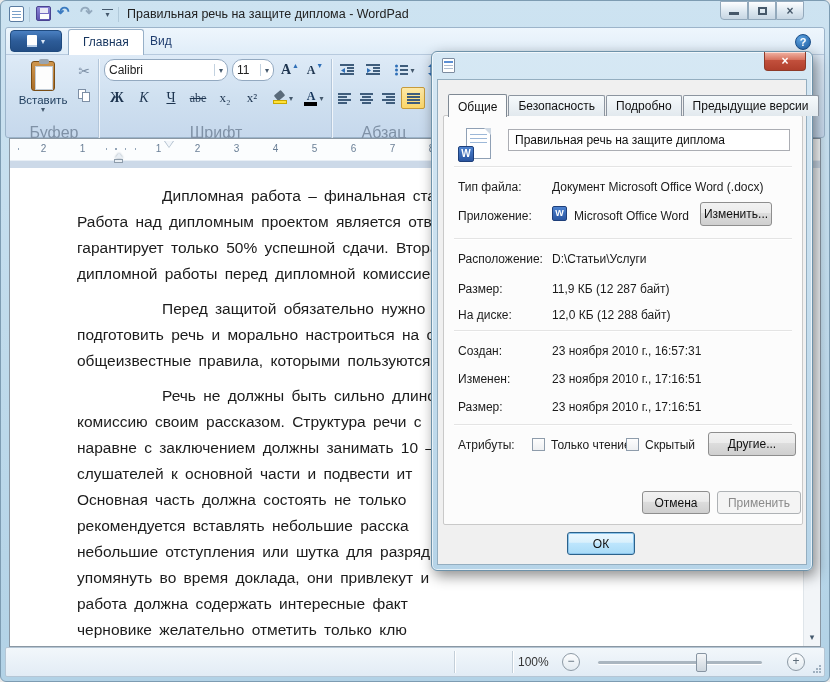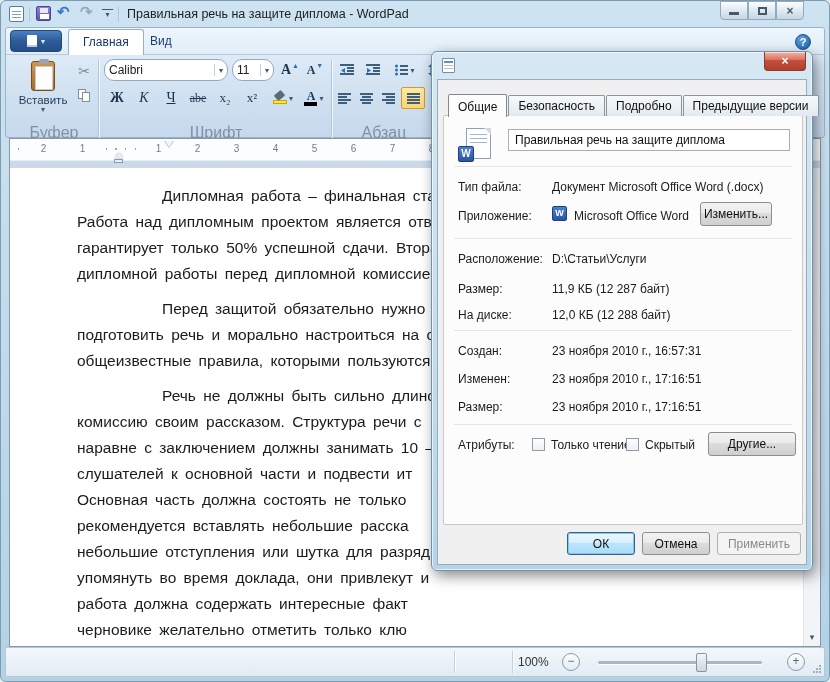--- a/index.html
+++ b/index.html
@@ -138,21 +138,21 @@
             background:linear-gradient(#4d82cf,#2a55a0);color:#fff;font-size:9px;font-weight:bold;text-align:center;line-height:13px;}
   .btn{height:24px;font-size:12px;color:#111;border:1px solid #8e8e8e;border-radius:3px;text-align:center;line-height:22px;
        background:linear-gradient(#f2f2f2,#ebebeb 45%,#dddddd 46%,#cfcfcf);}
   .btn.in-panel{position:absolute;}
   .cb{display:inline-block;width:13px;height:13px;border:1px solid #8e9cab;background:linear-gradient(#fdfdfd,#eef0f2);
       vertical-align:-2px;margin-right:6px;}
   .attr-item{position:absolute;white-space:nowrap;}
   .dlg-buttons{position:absolute;left:0;right:11px;bottom:15px;display:flex;justify-content:flex-end;gap:7px;}
   .dlg-buttons .btn{min-width:68px;padding:0 10px;height:23px;}
   .btn.default{border-color:#2c628b;background:linear-gradient(#ebf7ff,#d9f0fc 45%,#bee6fd 46%,#a9dbf7);
-               box-shadow:0 0 0 1px #8cc5ec inset;}
+               box-shadow:0 0 0 1px #8cc5ec inset;margin-top:41px;}
   .btn.disabled{background:#f4f4f4;border-color:#aeb2b5;color:#8a8a8a;}
 </style>
 </head>
 <body>
 
 <div id="app">
 
   <div class="titlebar">
     <div class="wp-icon">
         <i style="top:4px"></i>

